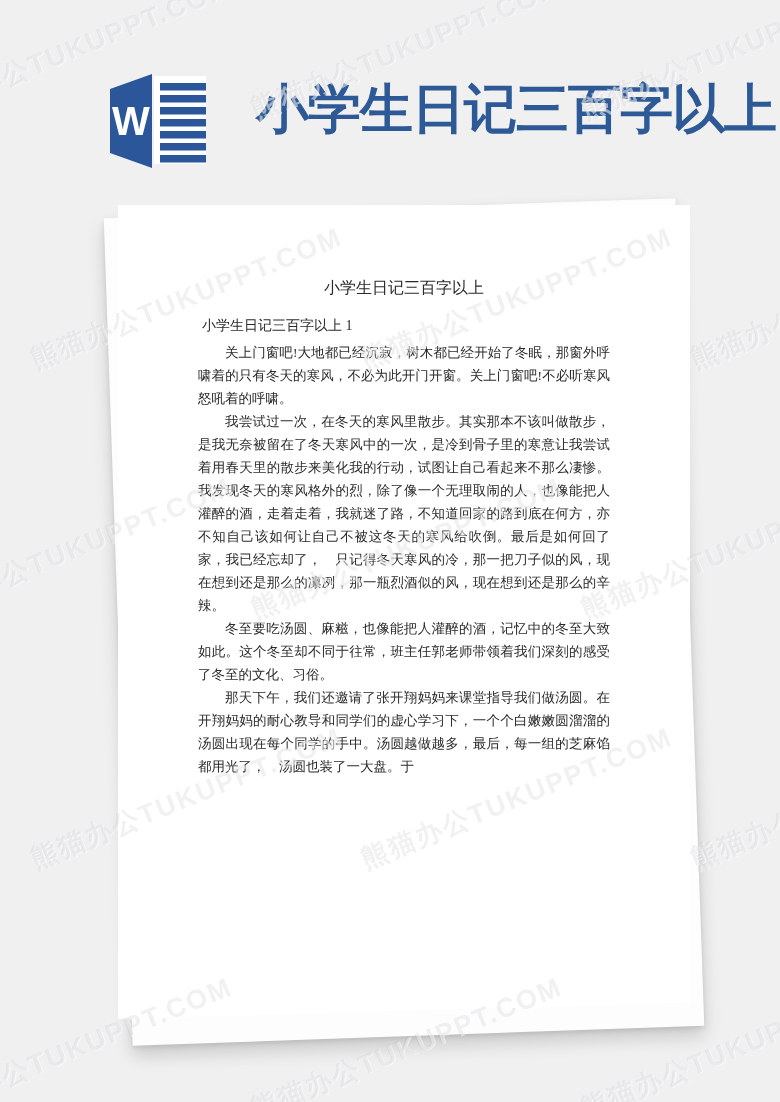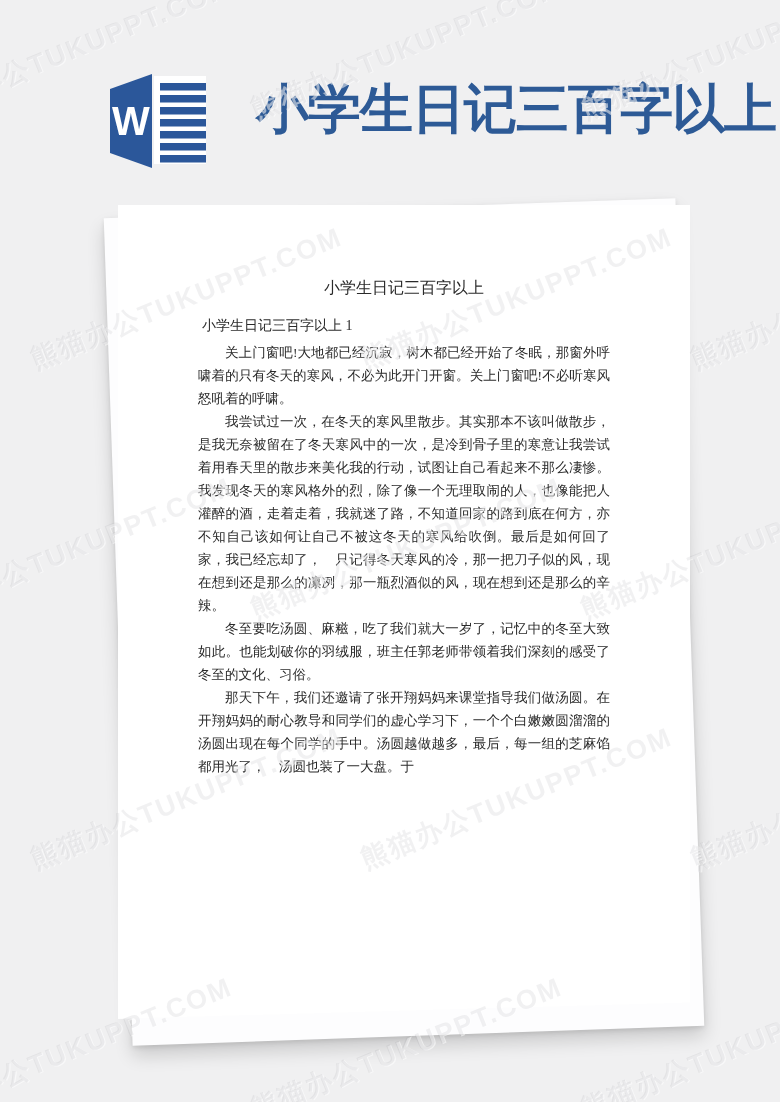--- a/index.html
+++ b/index.html
@@ -87,21 +87,21 @@
 <div class="page-front">
   <h1 class="doc-title">小学生日记三百字以上</h1>
 
   <div>
     <div class="doc-heading">小学生日记三百字以上 1</div>
     <p class="doc-paragraph">关上门窗吧!大地都已经沉寂，树木都已经开始了冬眠，那窗外呼啸着的只有冬天的寒风，不必为此开门开窗。关上门窗吧!不必听寒风怒吼着的呼啸。</p>
     <p class="doc-paragraph">我尝试过一次，在冬天的寒风里散步。其实那本不该叫做散步，是我无奈被留在了冬天寒风中的一次，是冷到骨子里的寒意让我尝试着用春天里的散步来美化我的行动，试图让自己看起来不那么凄惨。我发现冬天的寒风格外的烈，除了像一个无理取闹的人，也像能把人灌醉的酒，走着走着，我就迷了路，不知道回家的路到底在何方，亦不知自己该如何让自己不被这冬天的寒风给吹倒。最后是如何回了家，我已经忘却了，　只记得冬天寒风的冷，那一把刀子似的风，现在想到还是那么的凛冽，那一瓶烈酒似的风，现在想到还是那么的辛辣。</p>
   </div>
 
   <div>
-    <p class="doc-paragraph">冬至要吃汤圆、麻糍，吃了我们就大一岁了，记忆中的冬至大致如此。也能划破你的羽绒服，班主任郭老师带领着我们深刻的感受了冬至的文化、习俗。</p>
+    <p class="doc-paragraph">冬至要吃汤圆、麻糍，也像能把人灌醉的酒，记忆中的冬至大致如此。这个冬至却不同于往常，班主任郭老师带领着我们深刻的感受了冬至的文化、习俗。</p>
     <p class="doc-paragraph">那天下午，我们还邀请了张开翔妈妈来课堂指导我们做汤圆。在开翔妈妈的耐心教导和同学们的虚心学习下，一个个白嫩嫩圆溜溜的汤圆出现在每个同学的手中。汤圆越做越多，最后，每一组的芝麻馅都用光了，　汤圆也装了一大盘。于</p>
   </div>
 
 </div>
 
 <div class="watermark-layer">
     <span class="wm" style="left: -90px; top: 30px;">熊猫办公TUKUPPT.COM</span>
     <span class="wm" style="left: 240px; top: 30px;">熊猫办公TUKUPPT.COM</span>
     <span class="wm" style="left: 570px; top: 30px;">熊猫办公TUKUPPT.COM</span>
     <span class="wm" style="left: 20px; top: 280px;">熊猫办公TUKUPPT.COM</span>

